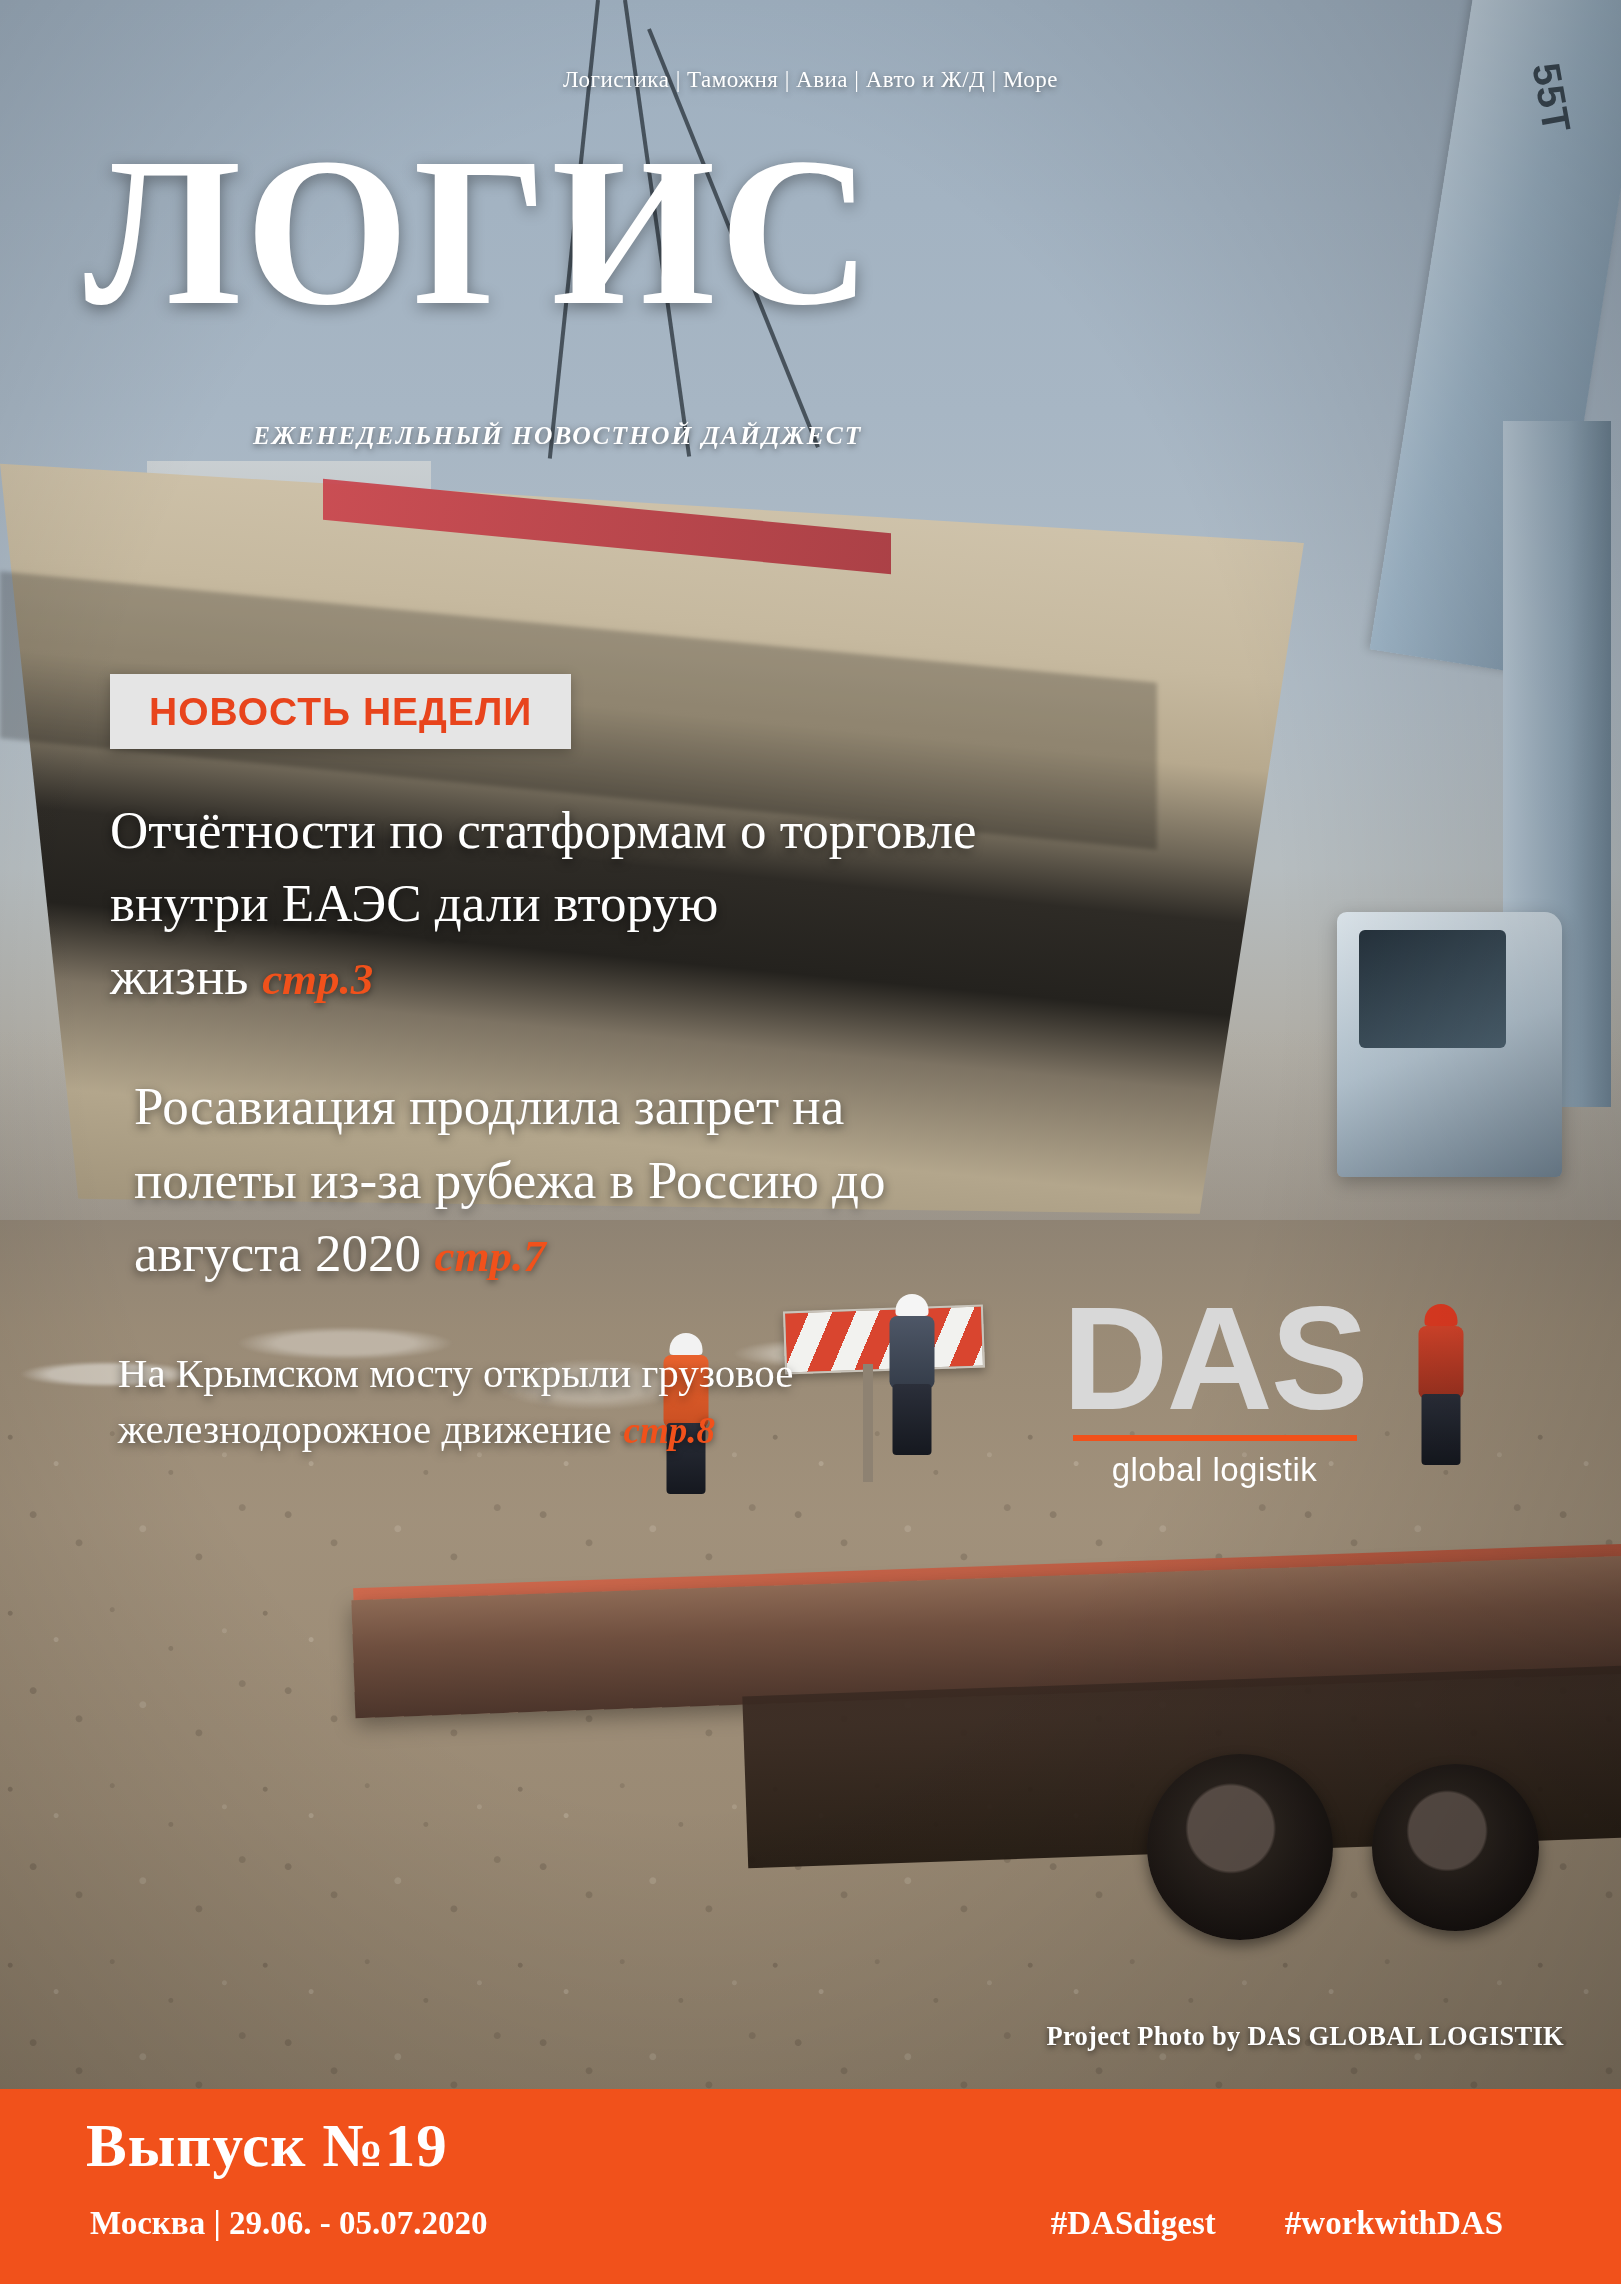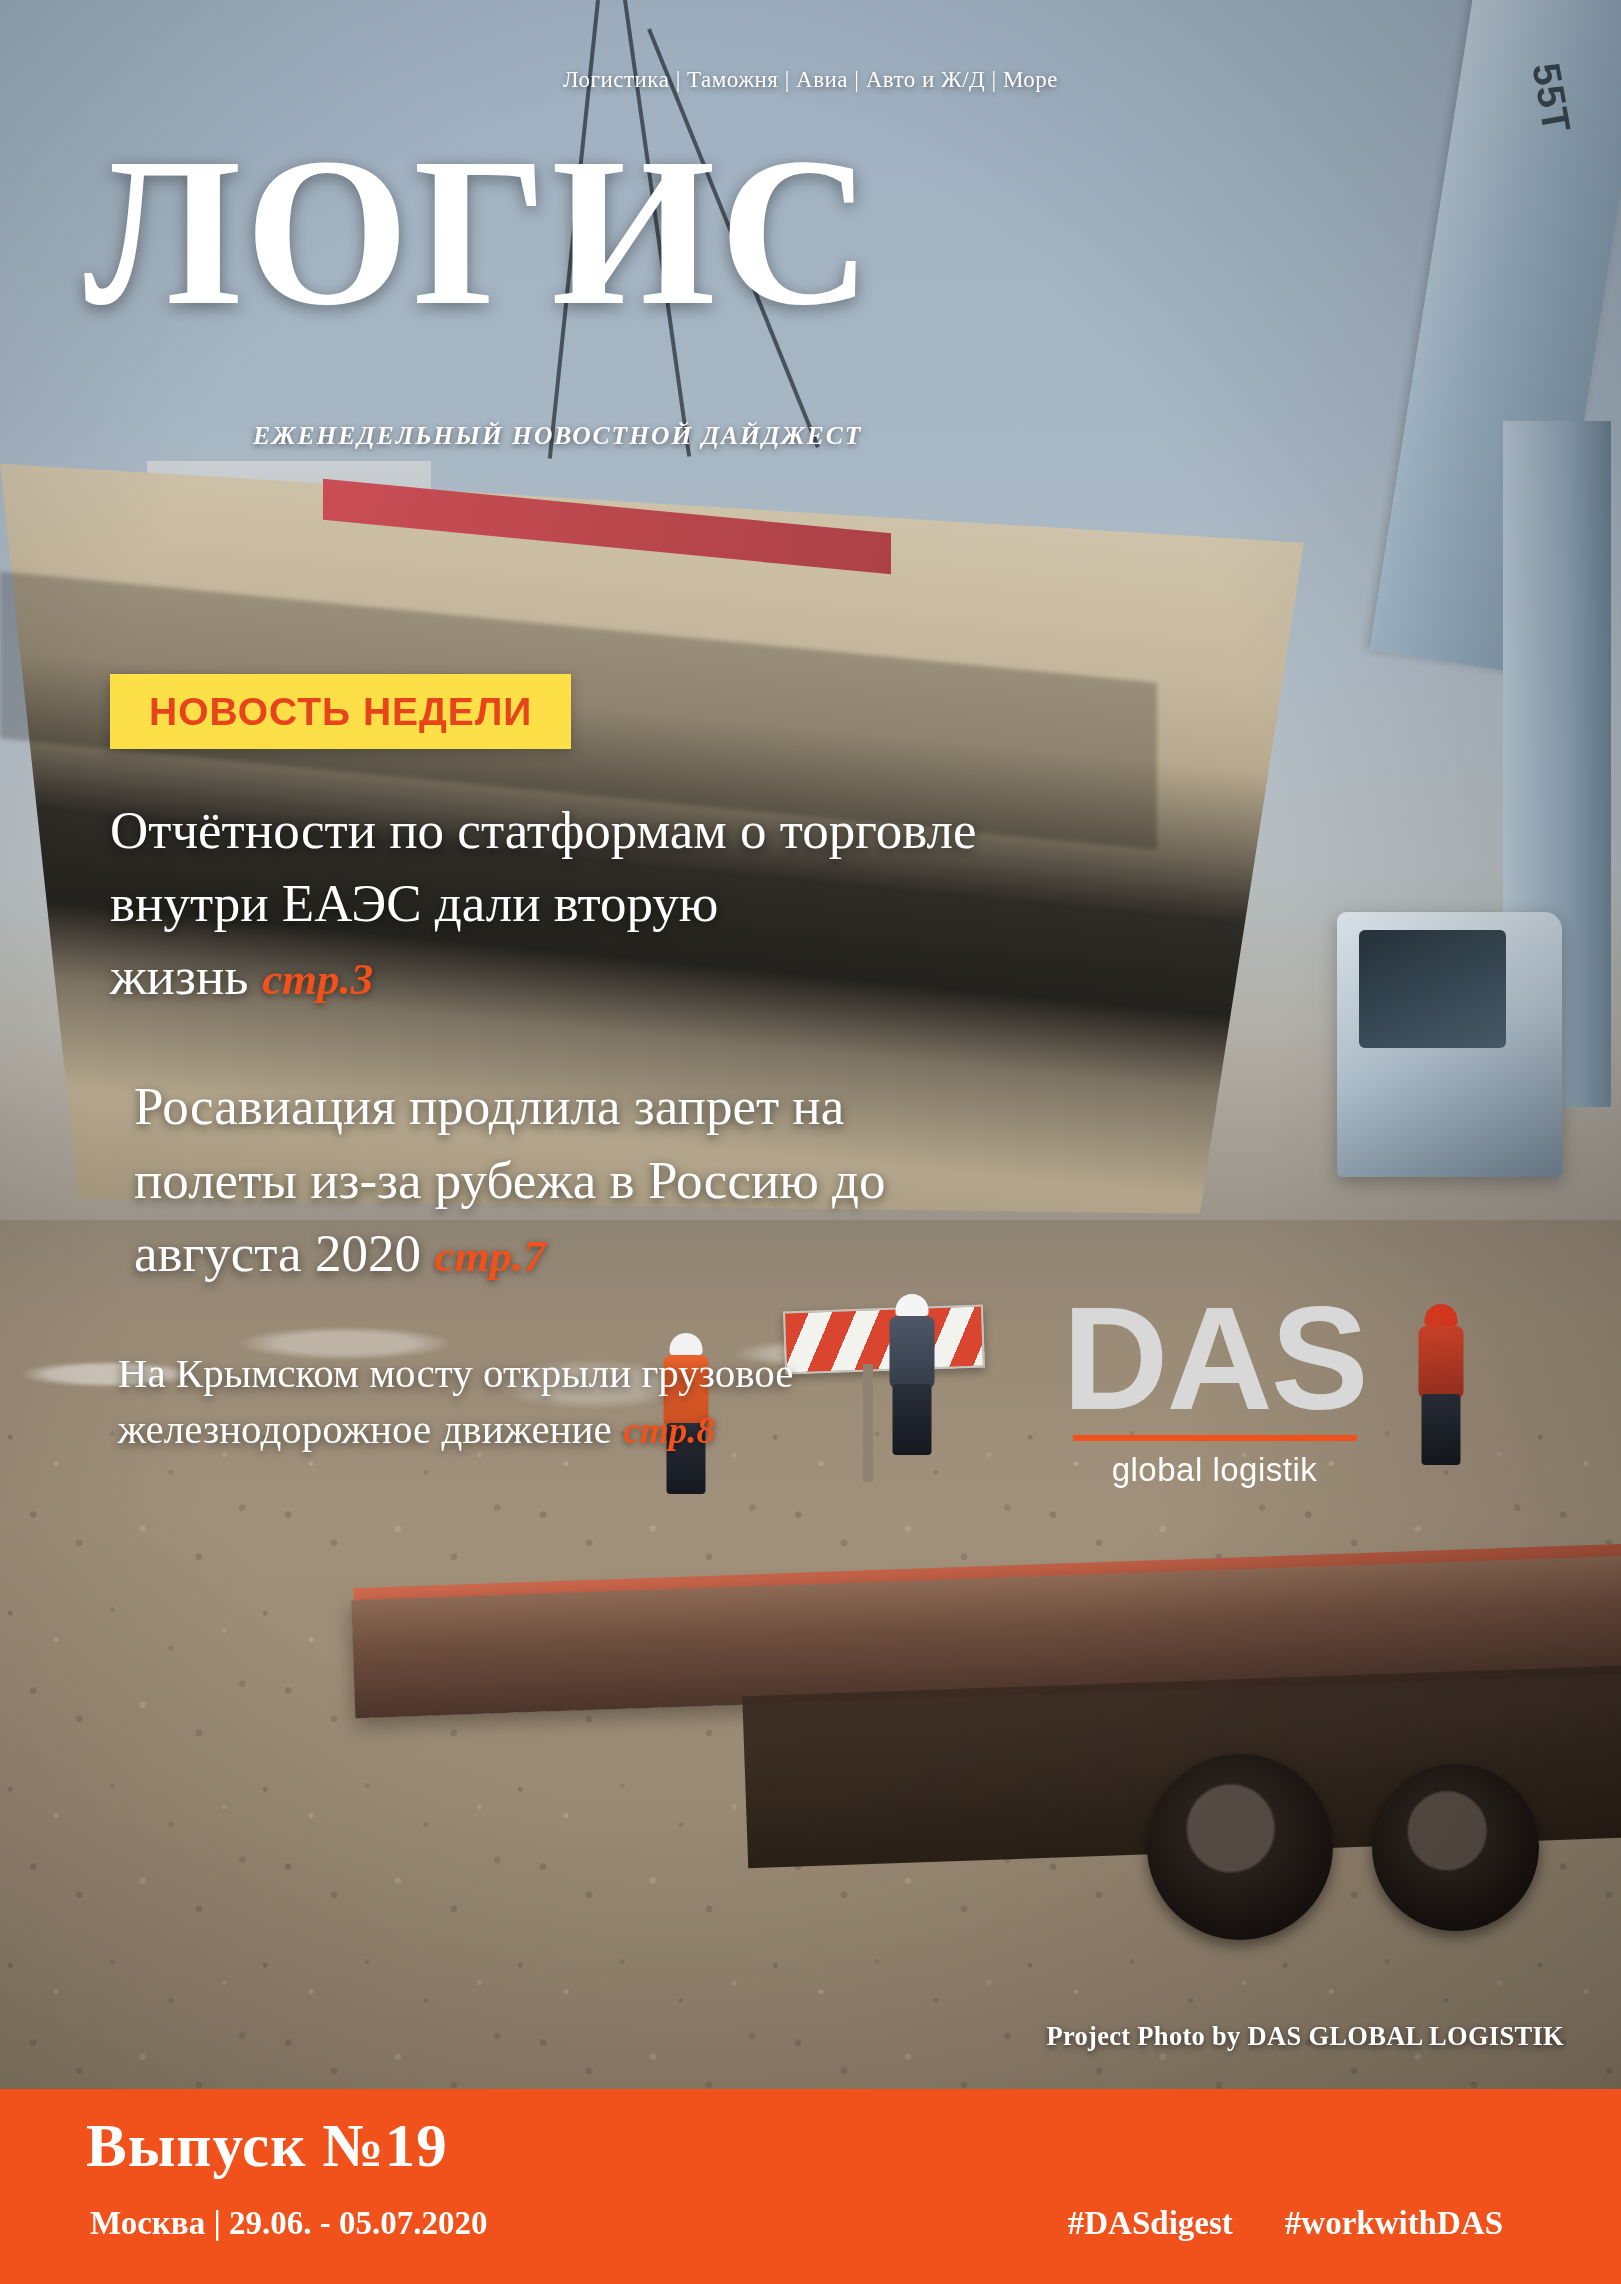--- a/index.html
+++ b/index.html
@@ -305,21 +305,21 @@
     letter-spacing: 2px;
     color: #ffffff;
     text-shadow: 0 2px 5.9px rgba(0,0,0,.5);
     text-align: right;
   }
 
   
   .badge {
     position: absolute;
     left: 110px; top: 674px;
-    background: #fde047;
+    background: #e5e5e5;
     color: #e8441c;
     font-family: "Liberation Sans", sans-serif;
     font-weight: 700;
     font-size: 39px;
     letter-spacing: 1px;
     padding: 15.7px 39px 15.7px 39px;
     box-shadow: 0 2.9px 11.8px rgba(0,0,0,.25);
   }
 
   
@@ -411,21 +411,21 @@
     font-weight: 700;
     font-size: 33px;
     text-align: right;
   }
   .hashtags {
     position: absolute;
     right: 118px; top: 116px;
     font-weight: 700;
     font-size: 33px;
     display: flex;
-    gap: 52px;
+    gap: 69px;
   }
 </style>
 </head>
 <body>
 
 <div class="page">
 
   <div class="photo">
     <div class="ground"></div>
     <div class="ground-specks"></div>

